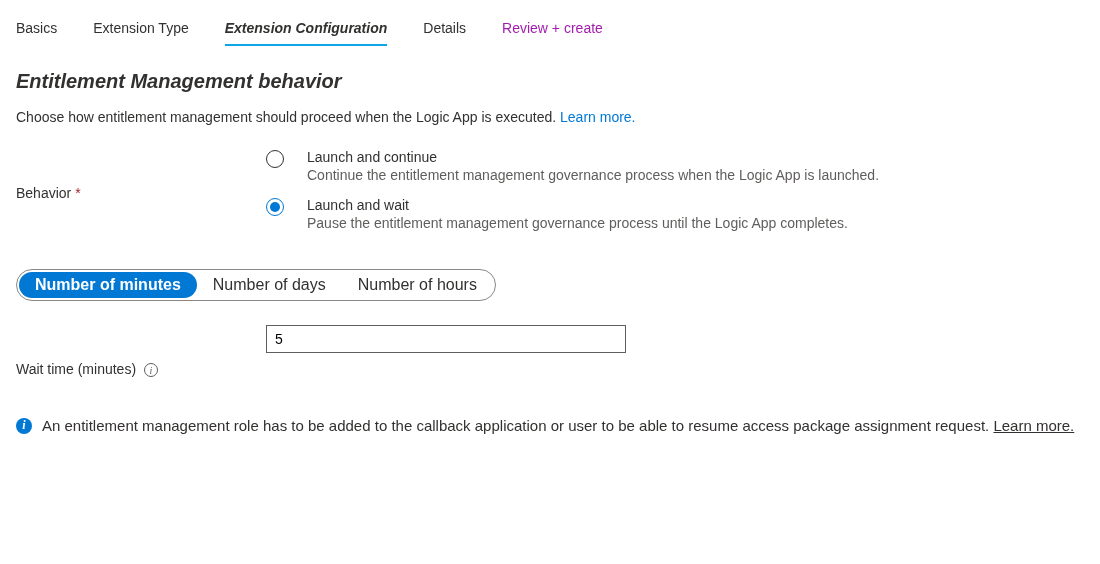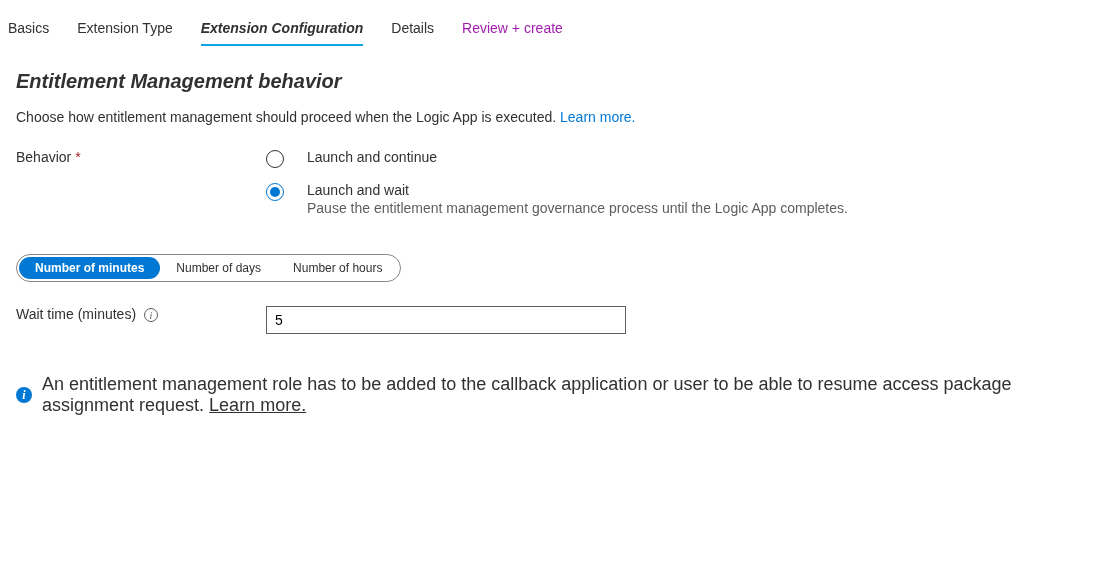--- a/index.html
+++ b/index.html
@@ -5,22 +5,22 @@
     * { box-sizing: border-box; margin: 0; padding: 0; }
     body {
       font-family: "Segoe UI", -apple-system, sans-serif;
       font-size: 14px;
       color: #323130;
       background: #ffffff;
       padding: 0;
     }
     .tabs {
       display: flex;
-      gap: 28px;
-      padding: 20px 16px 0 8px;
+      gap: 36px;
+      padding: 20px 16px 0 16px;
     }
     .tab {
       padding-bottom: 8px;
       cursor: pointer;
       color: #323130;
       border-bottom: 2px solid transparent;
     }
     .tab.active {
       font-weight: 600;
       border-bottom: 2px solid #0ea5e9;
@@ -46,20 +46,21 @@
       cursor: pointer;
     }
     .form-row {
       display: flex;
       padding: 24px 16px 0 16px;
     }
     .form-label {
       width: 250px;
       flex-shrink: 0;
       color: #323130;
+      margin-top: 36px;
     }
     .required {
       color: #a4262c;
     }
     .form-field {
       flex: 1;
     }
     .radio-row {
       display: flex;
       align-items: flex-start;
@@ -103,21 +104,21 @@
       border-radius: 18px;
       padding: 2px;
       align-items: center;
     }
     .pill {
       border-radius: 16px;
       padding: 4px 16px;
       background: transparent;
       cursor: pointer;
       color: #323130;
-      font-size: 12px;
+      font-size: 16px;
     }
     .pill.active {
       background: #0078d4;
       color: #ffffff;
       font-weight: 600;
     }
     .info-icon-inline {
       display: inline-flex;
       align-items: center;
       justify-content: center;
@@ -155,22 +156,23 @@
       font-size: 12px;
       font-weight: bold;
       display: flex;
       align-items: center;
       justify-content: center;
       font-style: italic;
       font-family: Georgia, serif;
       flex-shrink: 0;
     }
     .notice-text {
-      font-size: 18px;
-      color: #323130;
+      font-size: 15px;
+      color: #323130;
+      text-align: center;
     }
     .notice-link {
       color: #323130;
       text-decoration: underline;
       cursor: pointer;
     }
   </style>
 </head>
 <body>
 
@@ -190,20 +192,21 @@
 
 <div class="form-row">
   <div class="form-label">
     <span>Behavior</span> <span class="required">*</span>
   </div>
   <div class="form-field">
     <div class="radio-row">
       <div class="radio"></div>
       <div class="radio-content">
         <div class="radio-label">Launch and continue</div>
+        <div class="radio-desc">Continue the entitlement management governance process when the Logic App is launched.</div>
       </div>
     </div>
     <div class="radio-row">
       <div class="radio selected"></div>
       <div class="radio-content">
         <div class="radio-label">Launch and wait</div>
         <div class="radio-desc">Pause the entitlement management governance process until the Logic App completes.</div>
       </div>
     </div>
   </div>

